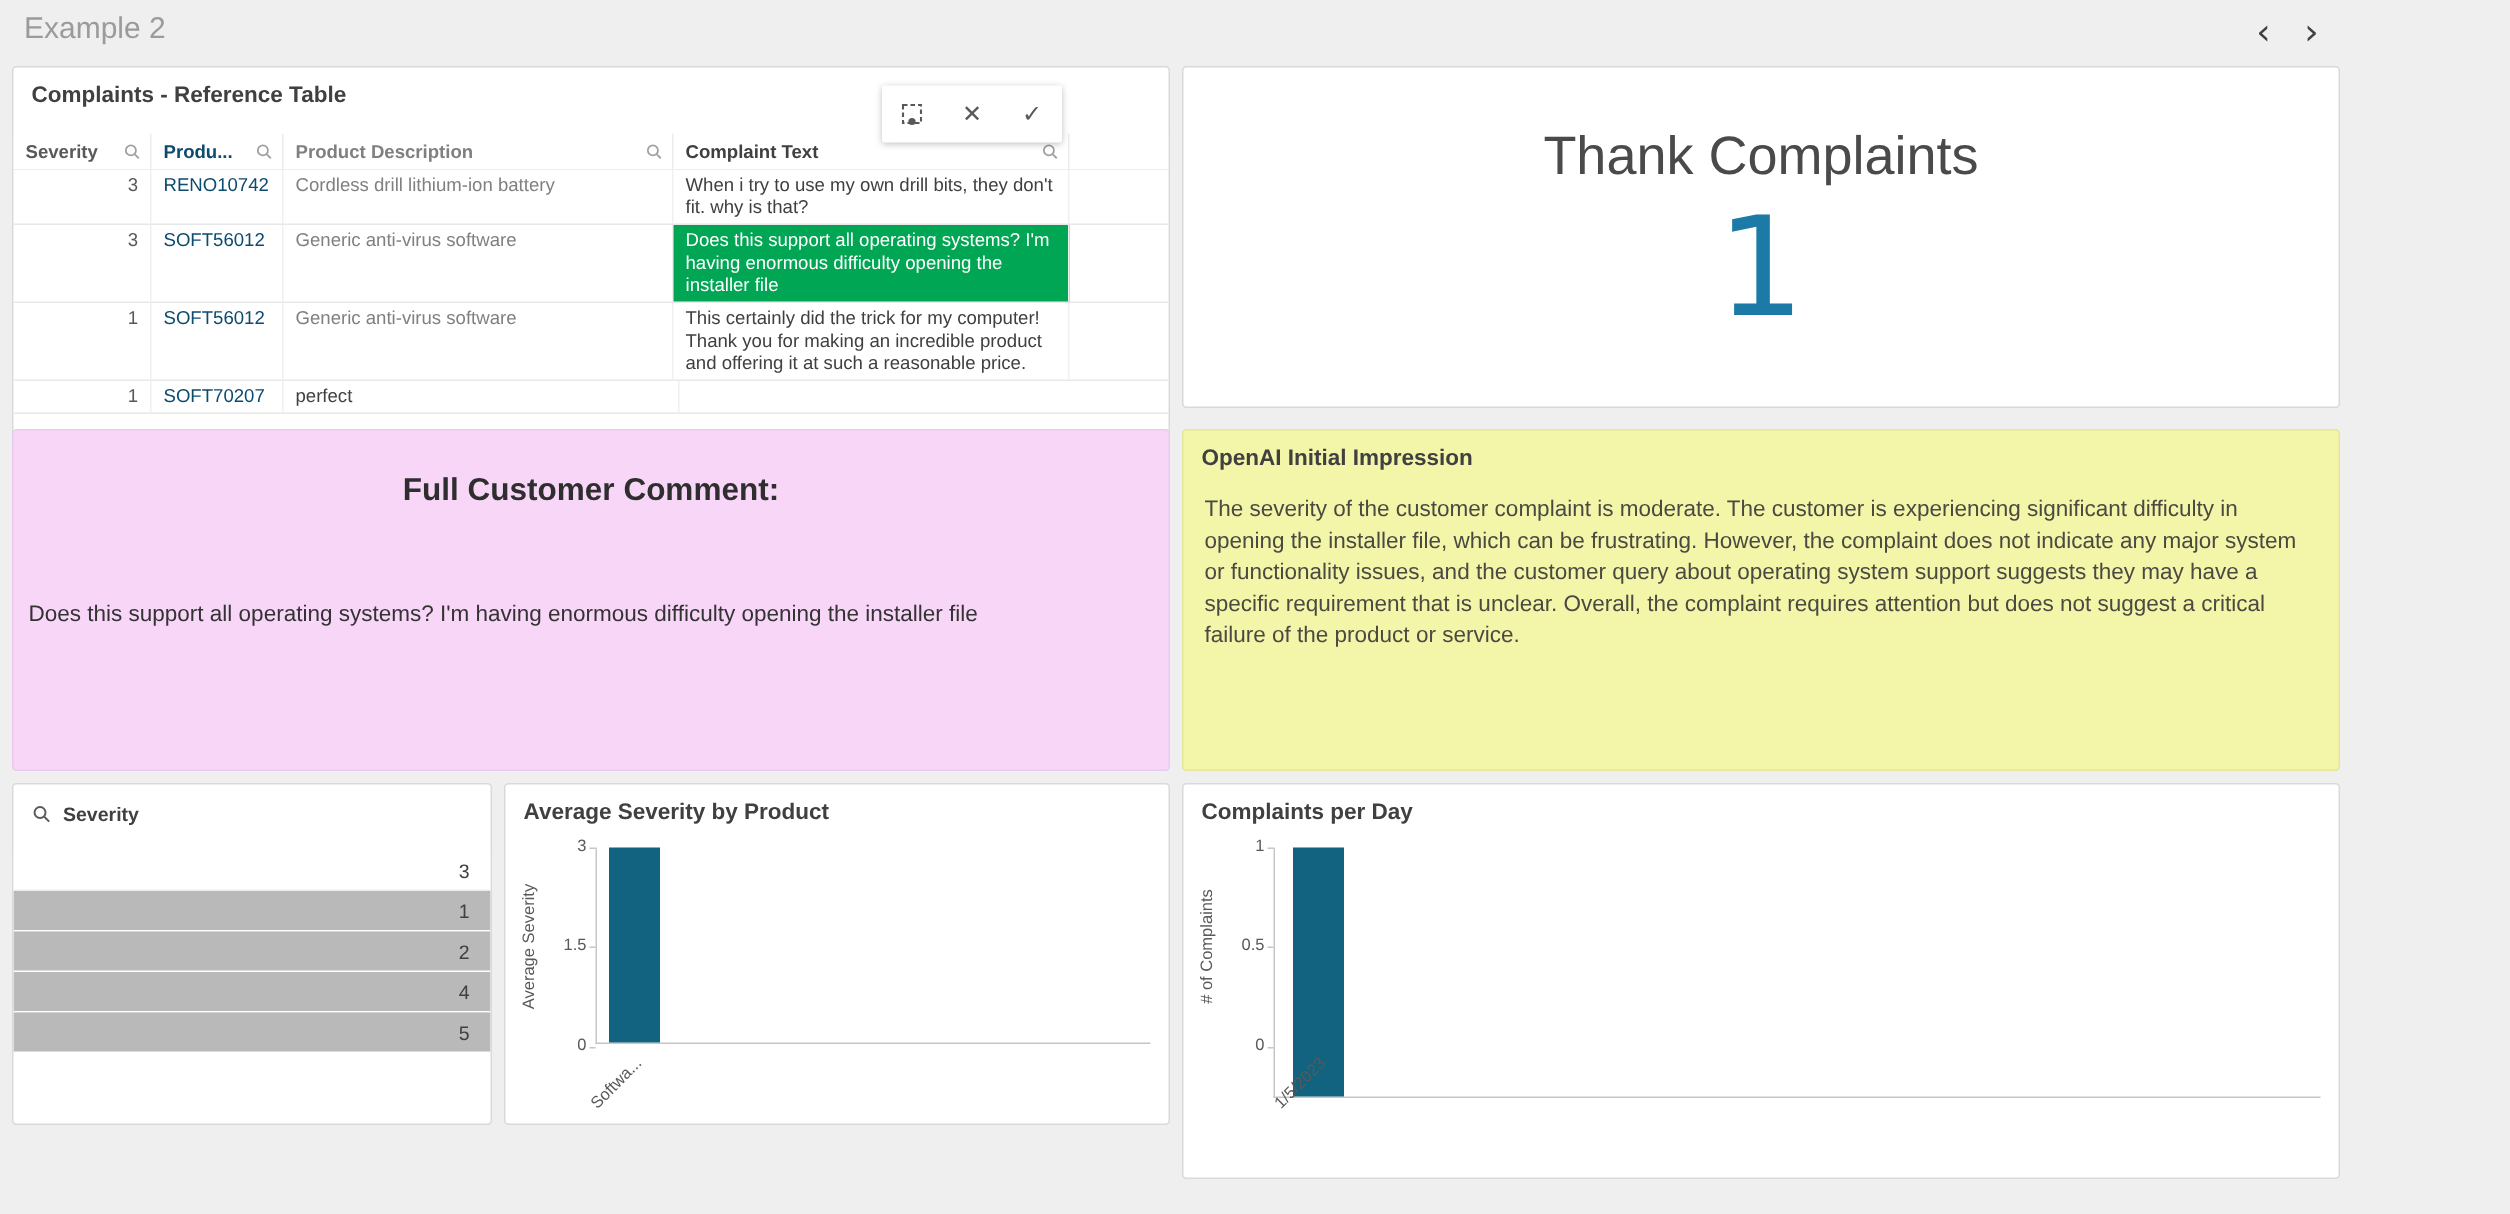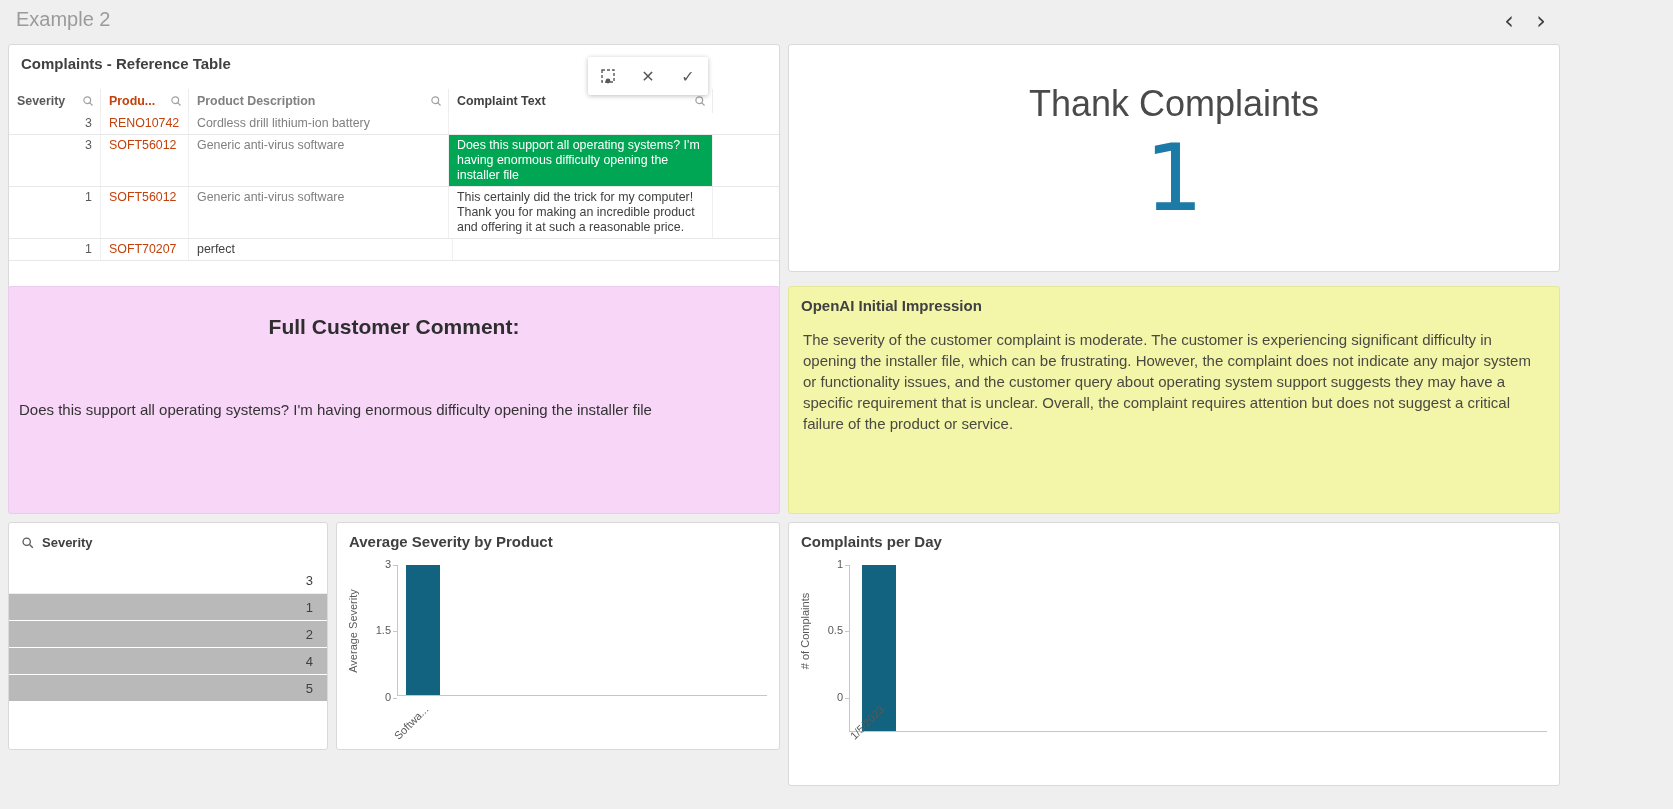--- a/index.html
+++ b/index.html
@@ -16,21 +16,21 @@
   .panel-title{position:absolute;left:12px;top:10px;font-size:15px;font-weight:bold;color:#404040;white-space:nowrap;}
 
   
   .table-panel{left:8px;top:44px;width:772px;height:268px;overflow:hidden;}
   .thead{position:absolute;left:0;top:44px;right:0;height:24px;display:flex;border-bottom:1px solid #cfcfcf;background:#fff;}
   .th{display:flex;align-items:center;justify-content:space-between;box-sizing:border-box;padding:0 6px 0 8px;font-size:12.4px;font-weight:bold;color:#404040;border-right:1px solid #ececec;cursor:pointer;}
   .tbody{position:absolute;left:0;top:68px;right:0;bottom:0;overflow:hidden;}
   .tr{display:flex;border-bottom:1px solid #e8e8e8;background:#fff;}
   .td{box-sizing:border-box;padding:3px 8px;font-size:12.4px;line-height:15px;color:#404040;border-right:1px solid #f0f0f0;cursor:pointer;}
   .c-sev{width:92px;text-align:right;color:#595959;flex:none;}
-  .c-prod{width:88px;color:#c2410c;flex:none;}
+  .c-prod{width:88px;color:#0c4a6e;flex:none;}
   .c-desc{width:260px;color:#808080;flex:none;}
   .c-text{width:264px;flex:none;}
   .c-fill{flex:1;border-right:none;}
   .td.selected{background:#00a653;color:#ffffff;}
   .search-ic{flex:none;}
 
   
   .sel-toolbar{position:absolute;left:588px;top:57px;width:120px;height:38px;background:#fff;border-radius:2px;box-shadow:0 1px 5px rgba(0,0,0,0.25);display:flex;z-index:10;}
   .sel-btn{flex:1;border:none;background:transparent;cursor:pointer;font-size:16px;color:#595959;display:flex;align-items:center;justify-content:center;padding:0;}
 
@@ -115,20 +115,21 @@
             <line x1="10.5" y1="10.5" x2="14" y2="14" stroke="#a0a0a0" stroke-width="1.6"></line>
           </svg>
       </div>
       <div class="th c-fill"></div>
     </div>
     <div class="tbody">
       <div class="tr">
         <div class="td c-sev">3</div>
         <div class="td c-prod">RENO10742</div>
         <div class="td c-desc">Cordless drill lithium-ion battery</div>
+        <div class="td c-text normal">When i try to use my own drill bits, they don't fit. why is that?</div>
         <div class="td c-fill"></div>
       </div>
       <div class="tr">
         <div class="td c-sev">3</div>
         <div class="td c-prod">SOFT56012</div>
         <div class="td c-desc">Generic anti-virus software</div>
         <div class="td c-text selected">Does this support all operating systems? I'm having enormous difficulty opening the installer file</div>
         <div class="td c-fill"></div>
       </div>
       <div class="tr">

